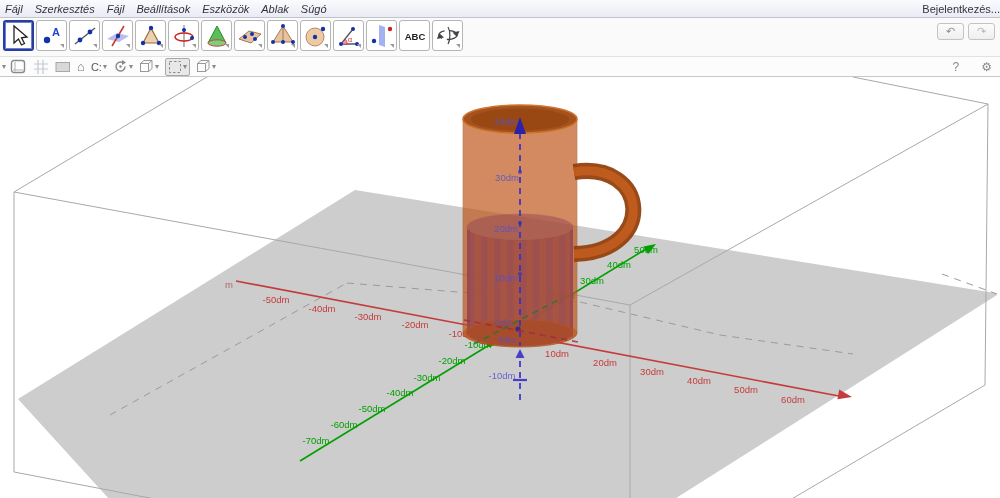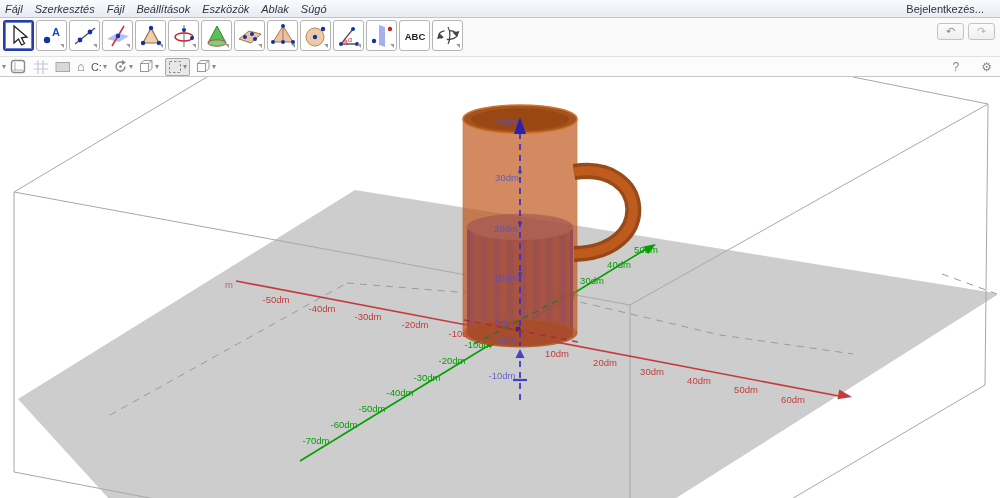--- a/index.html
+++ b/index.html
@@ -1,21 +1,21 @@
 <!DOCTYPE html>
 <html><head>
 <meta charset="utf-8">
 <style>
   html,body{margin:0;padding:0;background:#fff;}
   .app{position:relative;width:1000px;height:498px;font-family:"Liberation Sans",sans-serif;overflow:hidden;background:#fff;}
   
   .menubar{height:17px;display:flex;align-items:center;background:linear-gradient(#fafbfe,#e9ebf3);border-bottom:1px solid #c2c4cc;font-size:11px;color:#333340;}
   .menu-item{padding:1px 6px;cursor:default;font-style:italic;}
   .menu-item:first-child{padding-left:5px;}
-  .login{margin-left:auto;padding-right:16px;color:#333340;}
+  .login{margin-left:auto;padding-right:0;color:#333340;}
   
   .toolbar{position:relative;height:38px;background:#fafafa;border-bottom:1px solid #e2e2e2;}
   .tools{position:absolute;left:3px;top:2px;display:flex;gap:2px;}
   .tool{position:relative;width:31px;height:31px;background:#fff;border:1px solid #b5b5b5;border-radius:3px;padding:1px;box-sizing:border-box;cursor:pointer;}
   .tool svg{display:block;width:26px;height:26px;margin:0 auto;}
   .tool.selected{border:2px solid #2a3d9e;box-shadow:inset 0 0 0 1px #6b7fd4;}
   .tool.has-dd::after{content:"";position:absolute;right:2px;bottom:2px;border-left:4px solid transparent;border-top:4px solid #9a9a9a;}
   .history{position:absolute;right:5px;top:5px;display:flex;gap:4px;}
   .hbtn{width:27px;height:17px;border:1px solid #c3c3c3;border-radius:3px;background:linear-gradient(#fcfcfc,#efefef);font-size:11px;line-height:15px;text-align:center;color:#8a8a8a;cursor:pointer;padding:0;}
   .hbtn.dim{color:#b5b5b5;}

